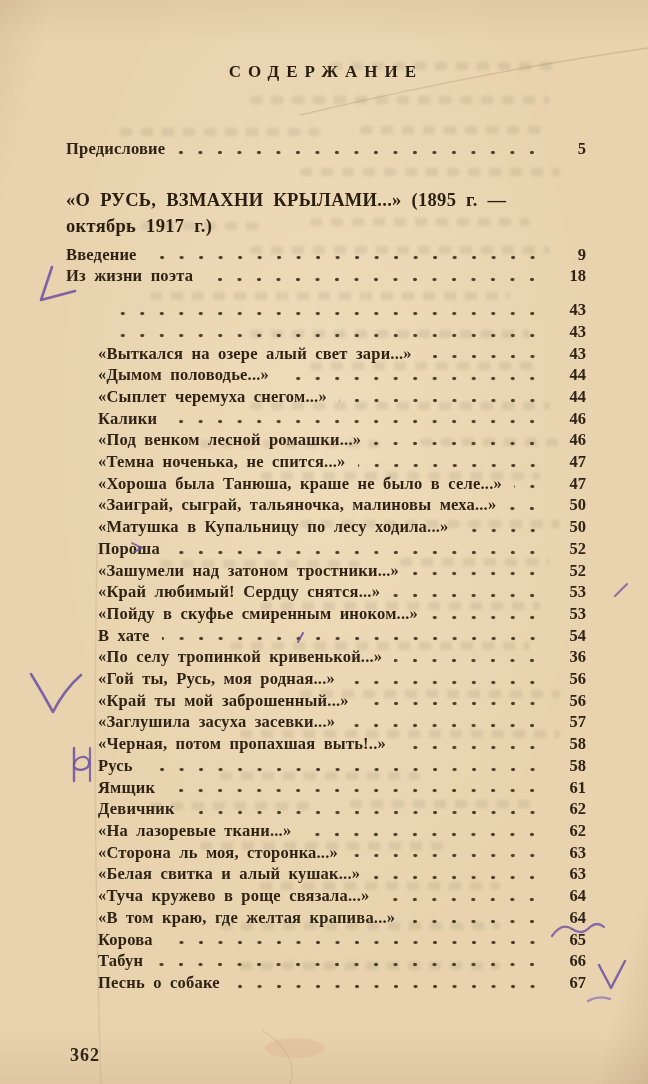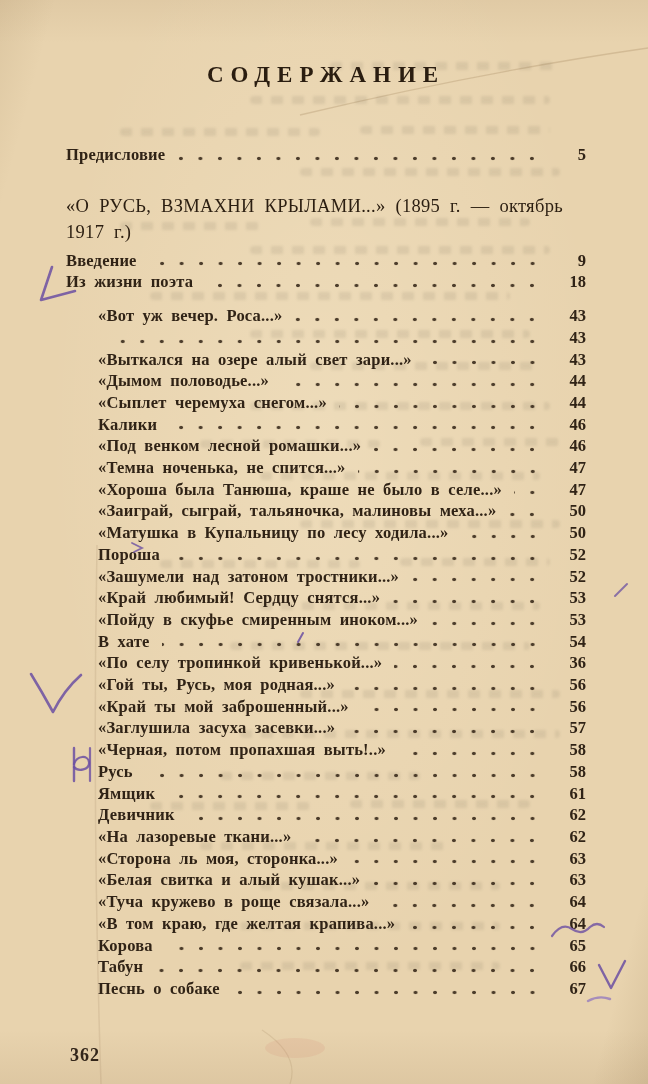--- a/index.html
+++ b/index.html
@@ -15,37 +15,37 @@
   }
   
   .sm{
     position:absolute;height:8px;border-radius:4px;pointer-events:none;
     background:repeating-linear-gradient(90deg, rgba(104,96,78,.17) 0 12px, rgba(0,0,0,0) 12px 21px);
     filter:blur(1.4px);opacity:.75;
   }
   .creases{position:absolute;inset:0;pointer-events:none;}
   .content{position:absolute;left:66px;top:0;width:520px;}
   .title{
-    margin:62px 0 0 0;text-align:center;font-size:23px;font-weight:bold;
+    margin:62px 0 0 0;text-align:center;font-size:17px;font-weight:bold;
     letter-spacing:7px;color:#2a1d10;
   }
   .row{display:flex;align-items:baseline;line-height:21.7px;font-size:16.5px;font-weight:bold;}
   .row .lbl{white-space:nowrap;word-spacing:4px;letter-spacing:.2px;color:#30231636;}
   .row .lbl{color:#30it2316;}
   .row .lbl, .row .pg{color:#302316;}
   .row.ind{padding-left:32px;}
   .dots{
     flex:1;align-self:flex-end;height:7px;margin:0 4px 4px 12px;
     background-image:radial-gradient(circle at 50% 50%, rgba(55,40,25,.88) 1.5px, rgba(55,40,25,0) 2.1px);
     background-size:19.5px 7px;background-repeat:repeat-x;background-position:right center;
   }
   .pg{width:40px;text-align:right;font-weight:bold;}
   .front{margin-top:56px;}
   .heading{
-    margin-top:27px;font-size:18.5px;font-weight:normal;line-height:26px;
+    margin-top:27px;font-size:18.5px;font-weight:bold;line-height:26px;
     word-spacing:5px;letter-spacing:.3px;color:#2b1e11;
   }
   .intro{margin-top:5px;}
   .entries{margin-top:12px;}
   .folio{position:absolute;left:70px;top:997px;font-size:18px;font-weight:bold;letter-spacing:1px;margin-top:48px;}
   .mark{position:absolute;pointer-events:none;}
   .mark svg{display:block;}
 </style>
 </head>
 <body>
@@ -109,21 +109,20 @@
   </div>
         <div class="row">
     <span class="lbl">Из жизни поэта</span>
     <span class="dots"></span>
     <span class="pg">18</span>
   </div>
       </div>
 
     <div class="entries">
         <div class="row ind">
-    <span class="lbl">«Вот уж вечер. Роса...»</span>
     <span class="dots"></span>
     <span class="pg">43</span>
   </div>
         <div class="row ind">
     <span class="dots"></span>
     <span class="pg">43</span>
   </div>
         <div class="row ind">
     <span class="lbl">«Выткался на озере алый свет зари...»</span>
     <span class="dots"></span>

